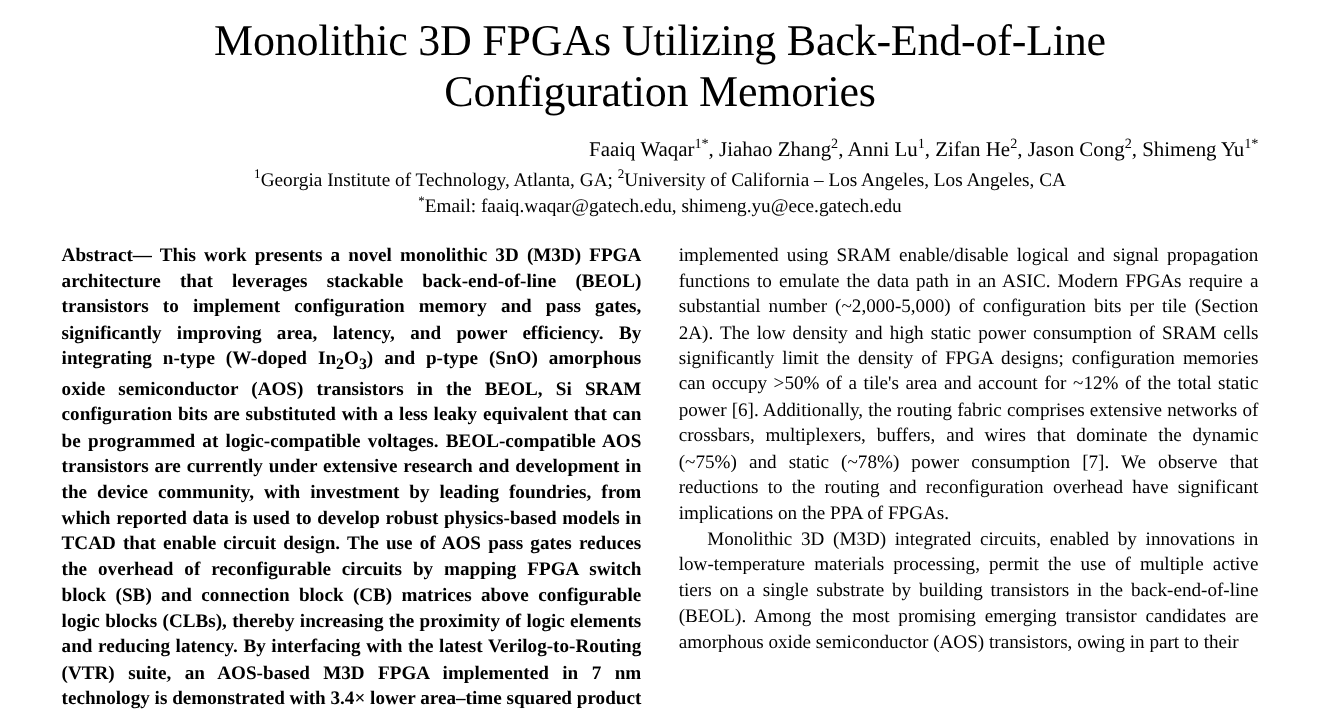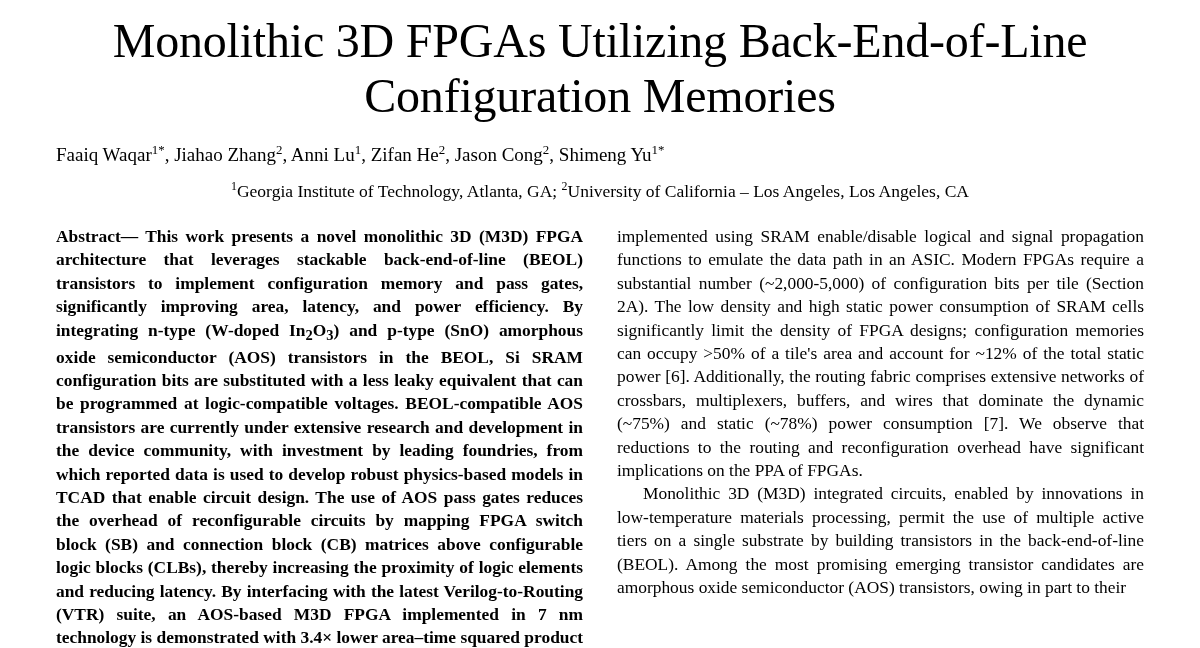--- a/index.html
+++ b/index.html
@@ -16,36 +16,36 @@
   }
   .page {
     width: 1200px;
     height: 648px;
     box-sizing: border-box;
     padding: 6px 56px 0 56px;
     position: relative;
   }
   .title {
     text-align: center;
-    font-size: 48px;
+    font-size: 40px;
     line-height: 1.14;
     font-weight: normal;
     margin: 8px 40px 0 40px;
     letter-spacing: -0.2px;
   }
   .authors {
-    text-align: left;
+    text-align: right;
     font-size: 19px;
     margin-top: 20px;
     line-height: 1.25;
   }
   .affil {
     text-align: center;
     font-size: 17.5px;
-    margin-top: 13px;
+    margin-top: 3px;
     line-height: 1.3;
   }
   .email {
     text-align: center;
     font-size: 17.5px;
     margin-top: 1px;
     line-height: 1.3;
   }
   sup {
     font-size: 0.68em;
@@ -85,20 +85,23 @@
   <div class="title">Monolithic 3D FPGAs Utilizing Back-End-of-Line Configuration Memories</div>
 
   <div class="authors">
     Faaiq Waqar<sup>1*</sup>, Jiahao Zhang<sup>2</sup>, Anni Lu<sup>1</sup>, Zifan He<sup>2</sup>, Jason Cong<sup>2</sup>, Shimeng Yu<sup>1*</sup>
   </div>
 
   <div class="affil">
     <sup>1</sup>Georgia Institute of Technology, Atlanta, GA; <sup>2</sup>University of California – Los Angeles, Los Angeles, CA
   </div>
 
+  <div class="email">
+    <sup>*</sup>Email: faaiq.waqar@gatech.edu, shimeng.yu@ece.gatech.edu
+  </div>
 
   <div class="columns">
 
     <div class="col">
       <p class="noindent"><span class="abstract-lead">Abstract—</span><span class="abstract-body"> This work presents a novel monolithic 3D (M3D) FPGA architecture that leverages stackable back-end-of-line (BEOL) transistors to implement configuration memory and pass gates, significantly improving area, latency, and power efficiency. By integrating n-type (W-doped In<sub>2</sub>O<sub>3</sub>) and p-type (SnO) amorphous oxide semiconductor (AOS) transistors in the BEOL, Si SRAM configuration bits are substituted with a less leaky equivalent that can be programmed at logic-compatible voltages. BEOL-compatible AOS transistors are currently under extensive research and development in the device community, with investment by leading foundries, from which reported data is used to develop robust physics-based models in TCAD that enable circuit design. The use of AOS pass gates reduces the overhead of reconfigurable circuits by mapping FPGA switch block (SB) and connection block (CB) matrices above configurable logic blocks (CLBs), thereby increasing the proximity of logic elements and reducing latency. By interfacing with the latest Verilog-to-Routing (VTR) suite, an AOS-based M3D FPGA implemented in 7 nm technology is demonstrated with 3.4× lower area–time squared product (AT), 27% lower critical path latency, and 26% lower</span></p>
     </div>
 
     <div class="col">
       <p class="noindent">implemented using SRAM enable/disable logical and signal propagation functions to emulate the data path in an ASIC. Modern FPGAs require a substantial number (~2,000-5,000) of configuration bits per tile (Section 2A). The low density and high static power consumption of SRAM cells significantly limit the density of FPGA designs; configuration memories can occupy &gt;50% of a tile's area and account for ~12% of the total static power [6]. Additionally, the routing fabric comprises extensive networks of crossbars, multiplexers, buffers, and wires that dominate the dynamic (~75%) and static (~78%) power consumption [7]. We observe that reductions to the routing and reconfiguration overhead have significant implications on the PPA of FPGAs.</p>
       <p>Monolithic 3D (M3D) integrated circuits, enabled by innovations in low-temperature materials processing, permit the use of multiple active tiers on a single substrate by building transistors in the back-end-of-line (BEOL). Among the most promising emerging transistor candidates are amorphous oxide semiconductor (AOS) transistors, owing in part to their</p>

